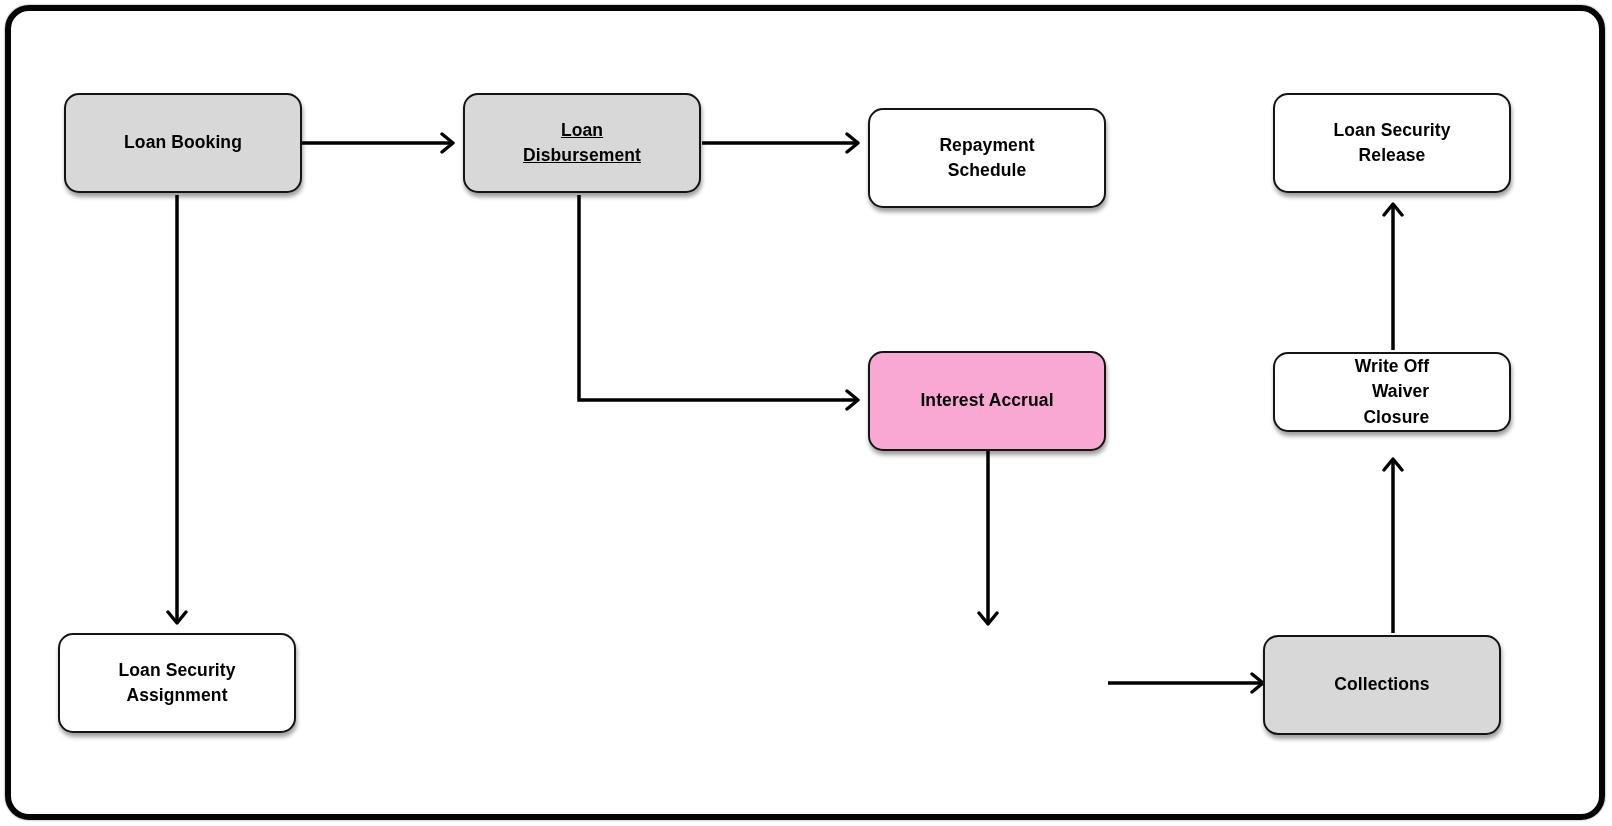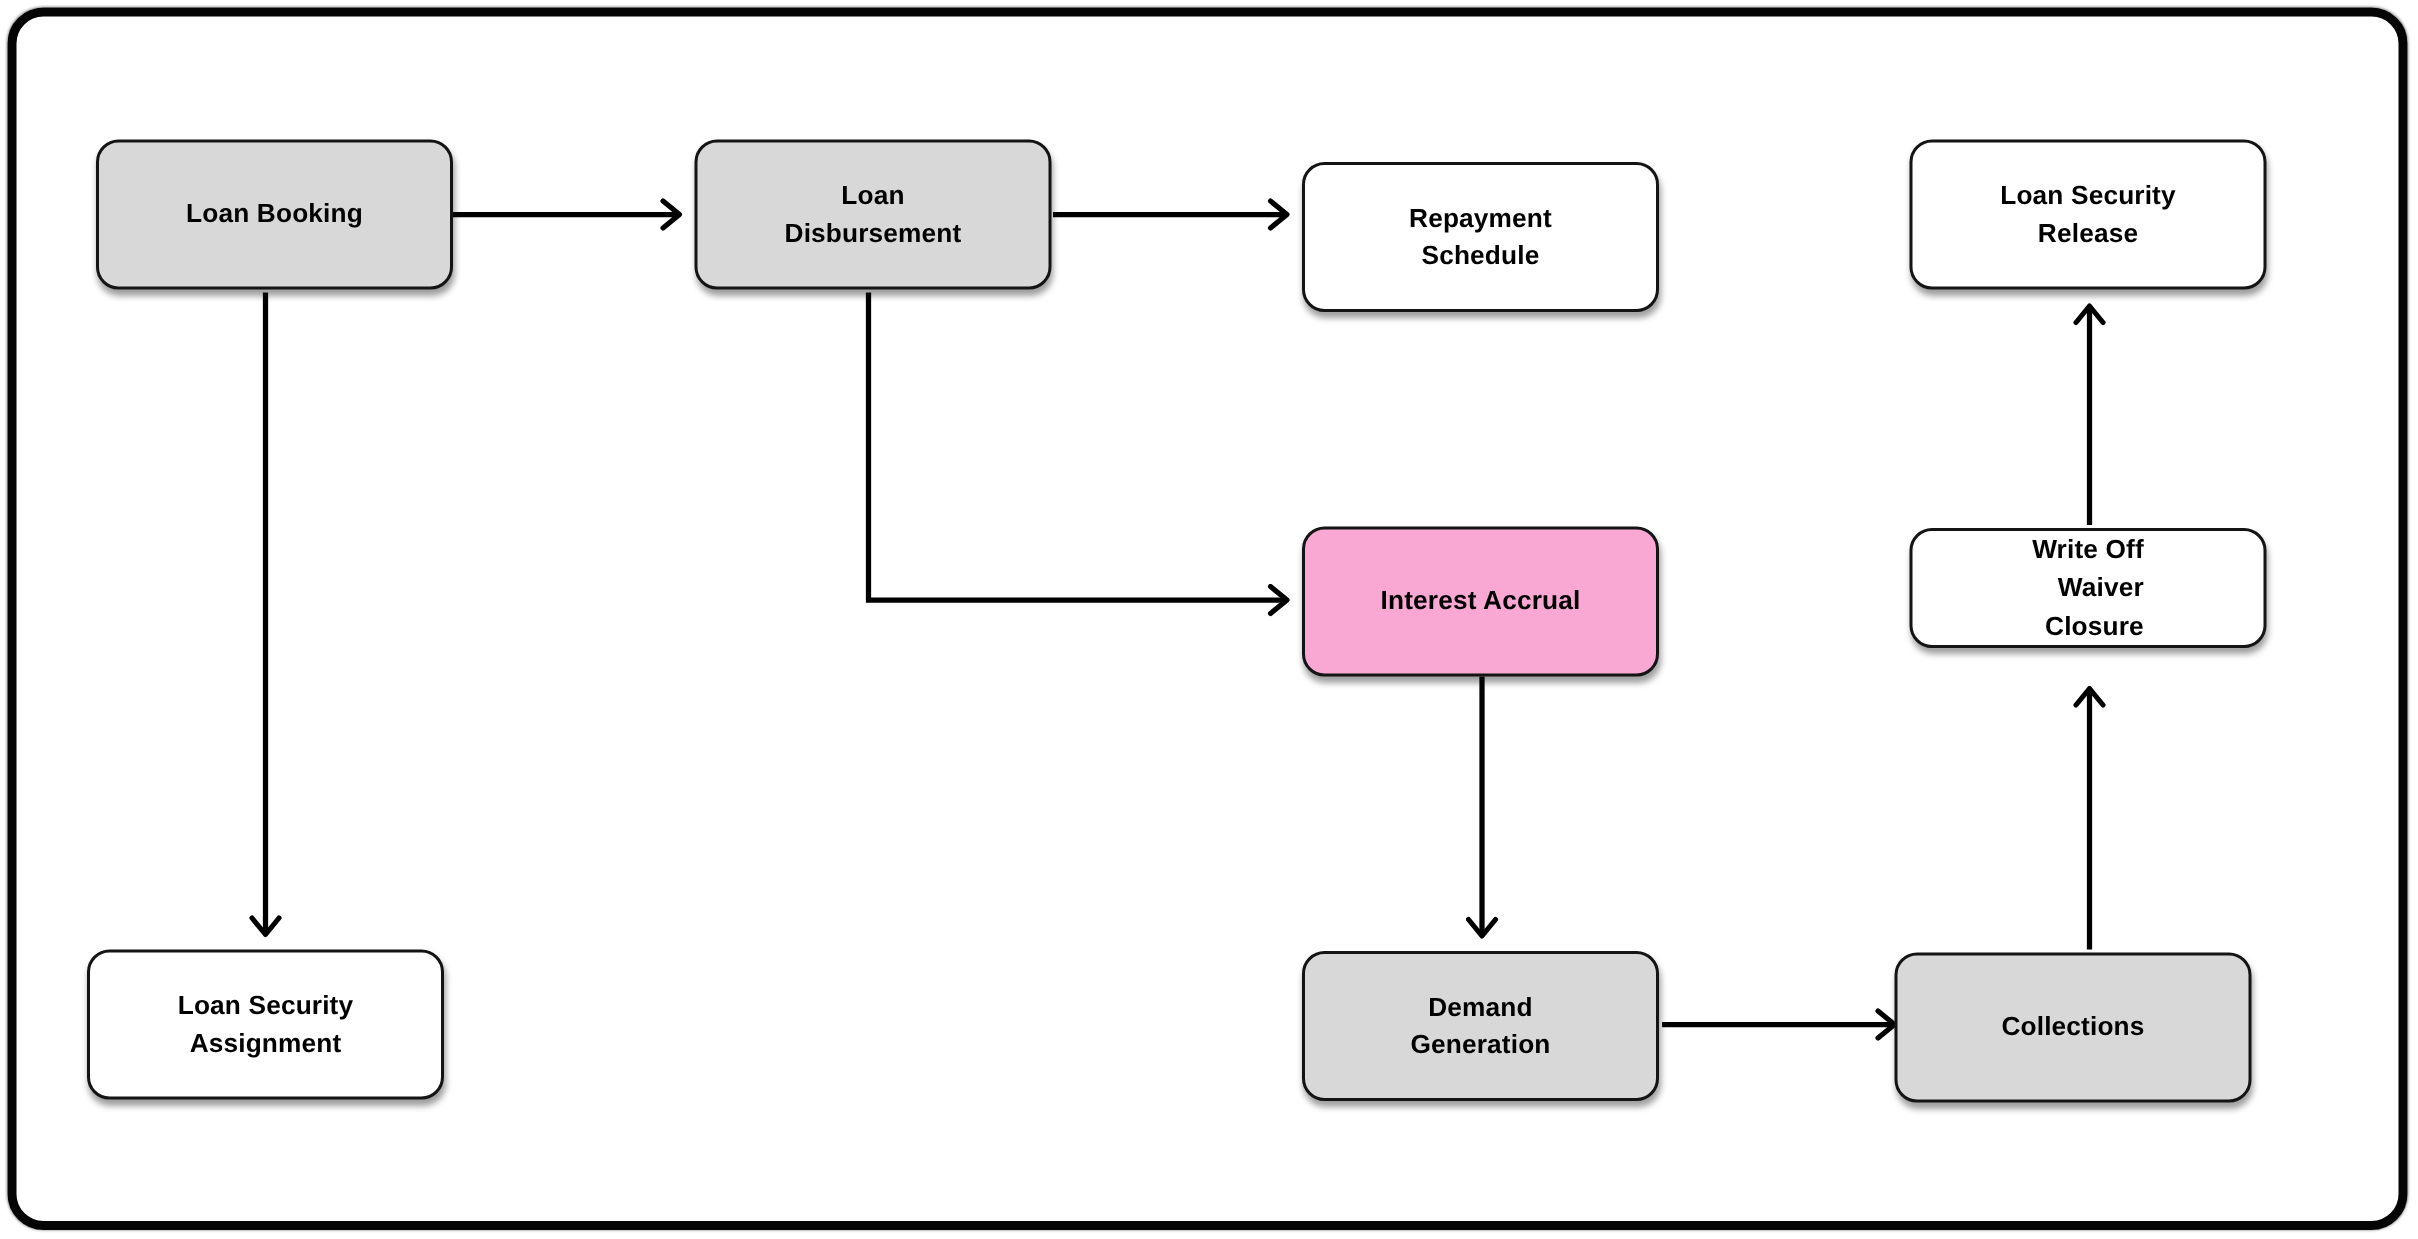--- a/index.html
+++ b/index.html
@@ -52,21 +52,21 @@
   }
   .node .node-label {
     font-size: 17.5px;
     font-weight: 700;
     color: #000000;
     line-height: 1.45;
     white-space: pre-line;
     letter-spacing: 0.1px;
   }
   .n-loan-booking            { left: 64px;   top: 93px;  }
-  .n-loan-disbursement       { left: 463px;  top: 93px;  }
+  .n-loan-disbursement       { left: 463px;  top: 93px; text-decoration: underline;  }
   .n-repayment-schedule      { left: 868px;  top: 93px; margin-top: 15px;  }
   .n-loan-security-release   { left: 1273px; top: 93px;  }
   .n-interest-accrual        { left: 868px;  top: 351px; }
   .n-write-off-waiver-closure{ left: 1273px; top: 352px; height: 80px; text-align: right; }
   .n-demand-generation       { left: 868px;  top: 634px; }
   .n-collections             { left: 1263px; top: 635px; }
   .n-loan-security-assignment{ left: 58px;   top: 633px; }
 </style>
 </head>
 <body>
@@ -113,24 +113,20 @@
   <div class="node n-interest-accrual" style="background: #f9a8d4;">
     <span class="node-label">Interest Accrual</span>
   </div>
 
   <div class="node n-write-off-waiver-closure" style="background: rgb(255, 255, 255);">
     <span class="node-label">Write Off
 Waiver
 Closure</span>
   </div>
 
-  <div class="node n-demand-generation" style="background: rgb(216, 216, 216);">
-    <span class="node-label">Demand
-Generation</span>
-  </div>
 
   <div class="node n-collections" style="background: rgb(216, 216, 216);">
     <span class="node-label">Collections</span>
   </div>
 
   <div class="node n-loan-security-assignment" style="background: rgb(255, 255, 255);">
     <span class="node-label">Loan Security
 Assignment</span>
   </div>
 

